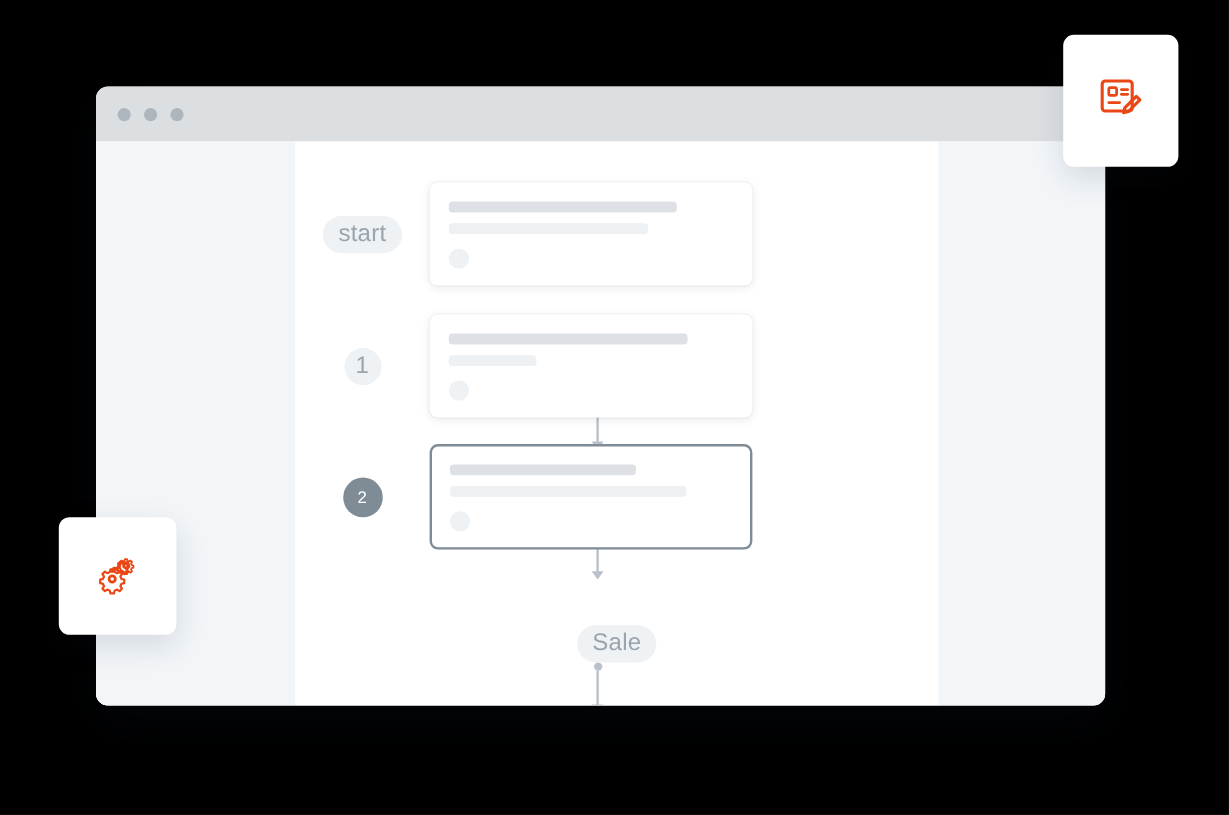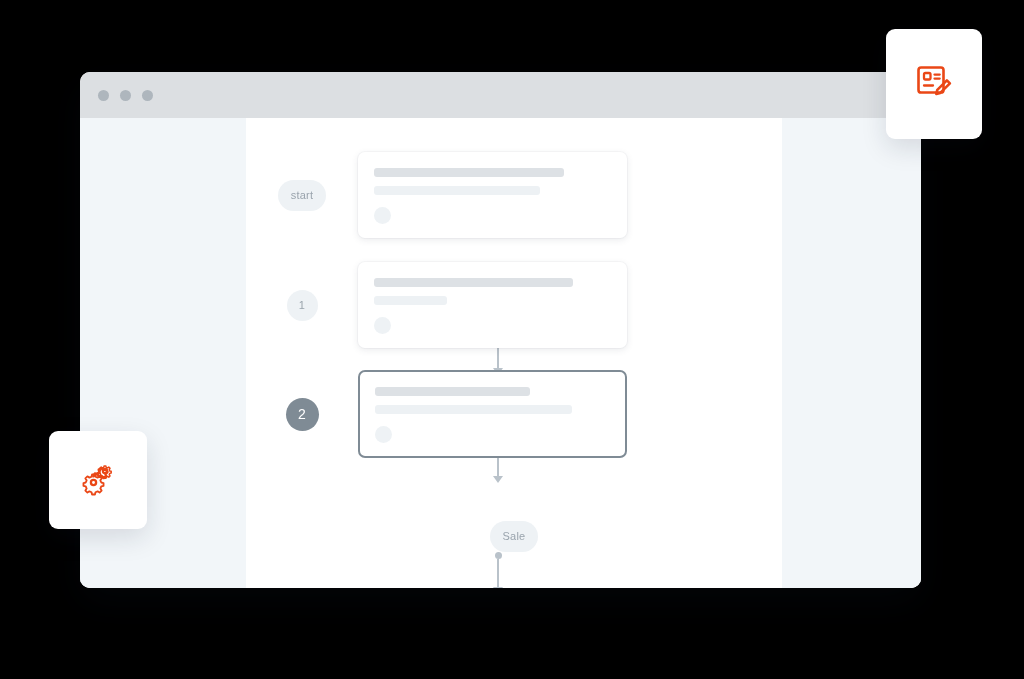--- a/index.html
+++ b/index.html
@@ -76,21 +76,21 @@
   }
   .badge-col {
     width: 112px;
     display: flex;
     justify-content: center;
     align-items: center;
     flex: 0 0 112px;
   }
 
   .badge {
-    font-size: 11px;
+    font-size: 20px;
     color: #9aa4ad;
     background: #eef2f5;
     border-radius: 999px;
     height: 31px;
     min-width: 31px;
     padding: 0 13px;
     display: flex;
     align-items: center;
     justify-content: center;
     letter-spacing: .2px;

